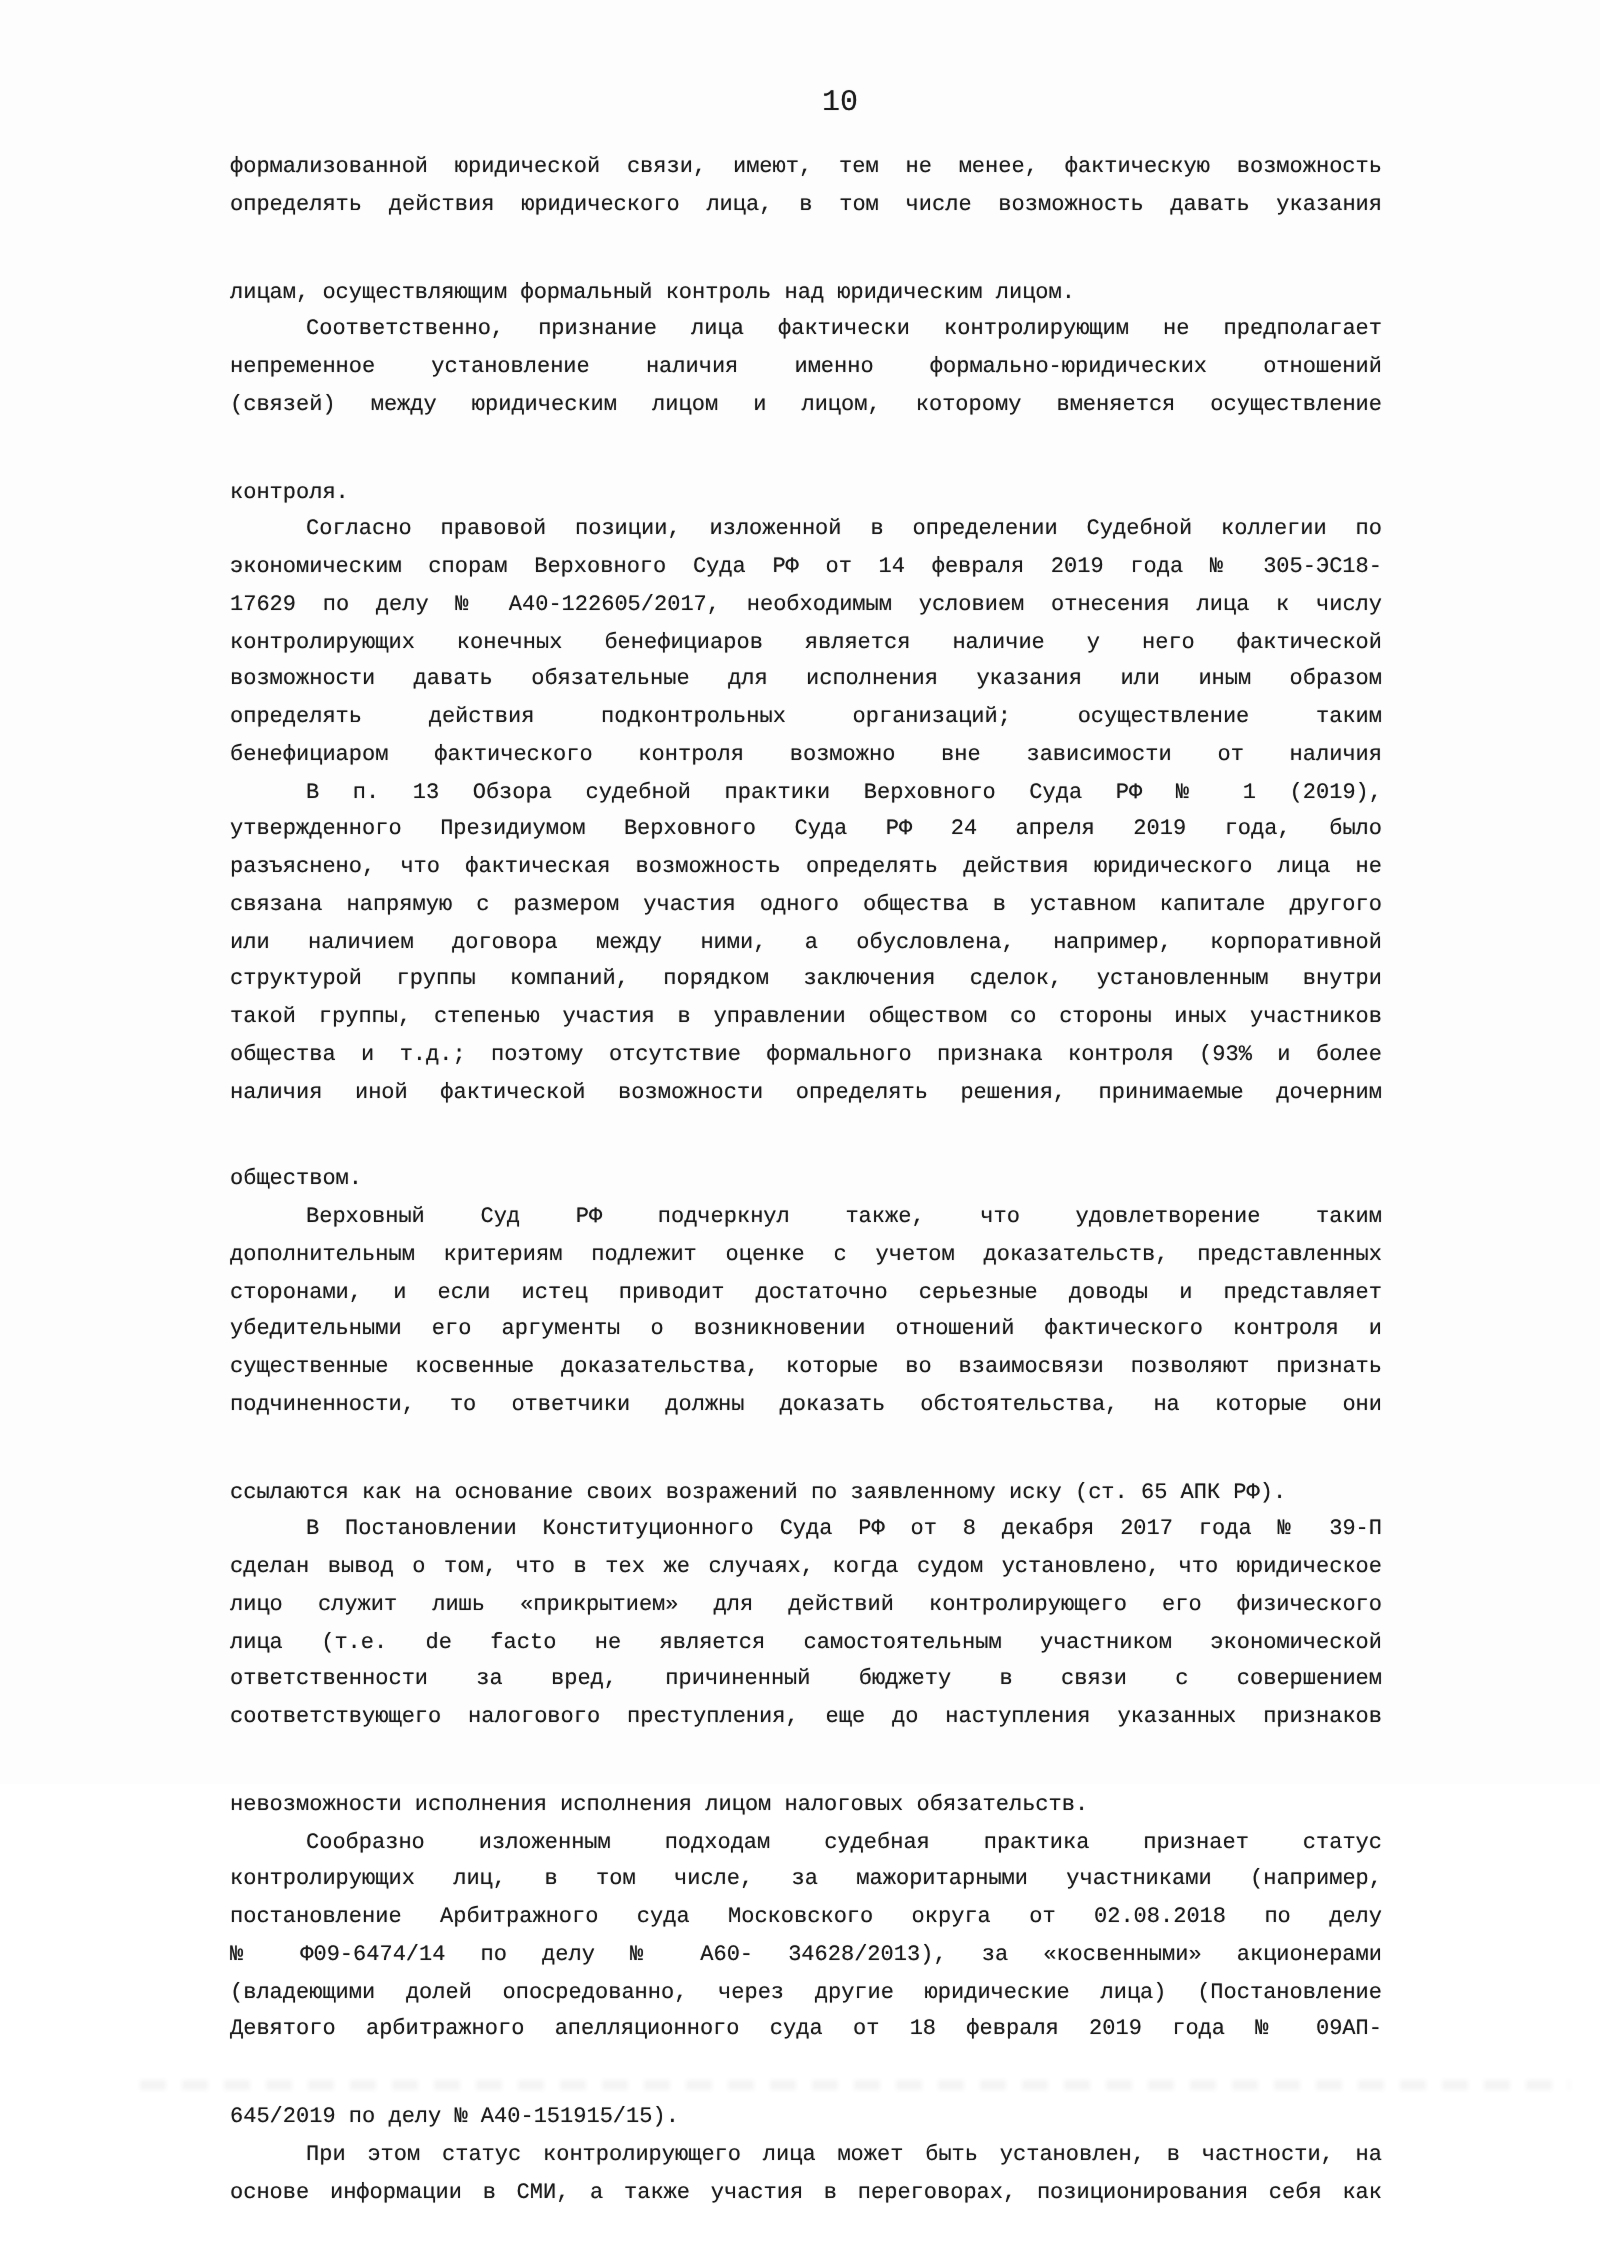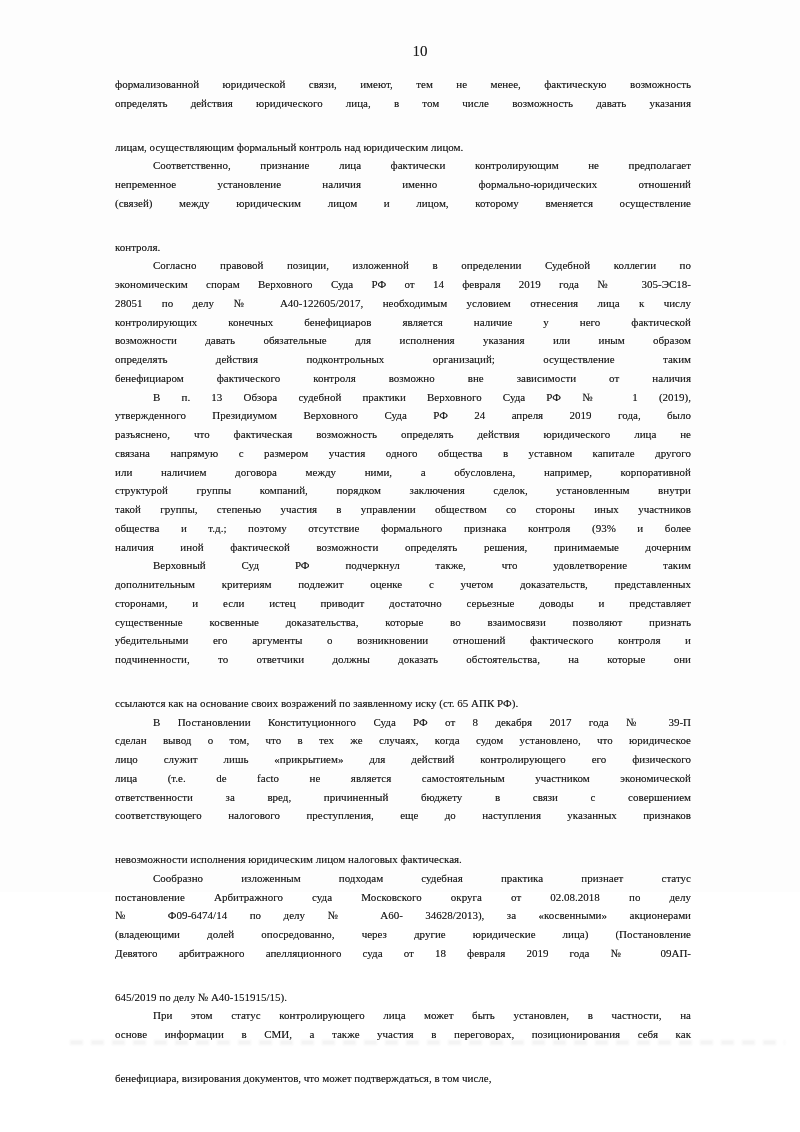--- a/index.html
+++ b/index.html
@@ -10,21 +10,21 @@
   body {
     width: 800px;
     height: 1132px;
     overflow: hidden;
   }
   .page {
     position: relative;
     width: 800px;
     height: 892px;
     background: #fdfdfd;
-    font-family: Liberation Serif, serif;
+    font-family: Liberation Mono, monospace;
     color: #1d1d1d;
   }
   .page-number {
     position: absolute;
     top: 43px;
     left: 40px;
     right: 0;
     text-align: center;
     font-size: 15px;
     text-shadow: 0 0 0.5px rgba(20,20,20,0.55);
@@ -81,57 +81,59 @@
       </div>
       <div class="para indent">
         <div class="line">Соответственно, признание лица фактически контролирующим не предполагает</div>
         <div class="line">непременное установление наличия именно формально-юридических отношений</div>
         <div class="line">(связей) между юридическим лицом и лицом, которому вменяется осуществление</div>
         <div class="line last">контроля.</div>
       </div>
       <div class="para indent">
         <div class="line">Согласно правовой позиции, изложенной в определении Судебной коллегии по</div>
         <div class="line">экономическим спорам Верховного Суда РФ от 14 февраля 2019 года № 305-ЭС18-</div>
-        <div class="line">28051 по делу № А40-122605/2017, необходимым условием отнесения лица к числу</div>
+        <div class="line">17629 по делу № А40-122605/2017, необходимым условием отнесения лица к числу</div>
         <div class="line">контролирующих конечных бенефициаров является наличие у него фактической</div>
         <div class="line">возможности давать обязательные для исполнения указания или иным образом</div>
         <div class="line">определять действия подконтрольных организаций; осуществление таким</div>
         <div class="line">бенефициаром фактического контроля возможно вне зависимости от наличия</div>
       </div>
       <div class="para indent">
         <div class="line">В п. 13 Обзора судебной практики Верховного Суда РФ № 1 (2019),</div>
         <div class="line">утвержденного Президиумом Верховного Суда РФ 24 апреля 2019 года, было</div>
         <div class="line">разъяснено, что фактическая возможность определять действия юридического лица не</div>
         <div class="line">связана напрямую с размером участия одного общества в уставном капитале другого</div>
         <div class="line">или наличием договора между ними, а обусловлена, например, корпоративной</div>
         <div class="line">структурой группы компаний, порядком заключения сделок, установленным внутри</div>
         <div class="line">такой группы, степенью участия в управлении обществом со стороны иных участников</div>
         <div class="line">общества и т.д.; поэтому отсутствие формального признака контроля (93% и более</div>
         <div class="line">наличия иной фактической возможности определять решения, принимаемые дочерним</div>
+        <div class="line last">обществом.</div>
       </div>
       <div class="para indent">
         <div class="line">Верховный Суд РФ подчеркнул также, что удовлетворение таким</div>
         <div class="line">дополнительным критериям подлежит оценке с учетом доказательств, представленных</div>
         <div class="line">сторонами, и если истец приводит достаточно серьезные доводы и представляет</div>
+        <div class="line">убедительными его аргументы о возникновении отношений фактического контроля и</div>
         <div class="line">существенные косвенные доказательства, которые во взаимосвязи позволяют признать</div>
-        <div class="line">убедительными его аргументы о возникновении отношений фактического контроля и</div>
         <div class="line">подчиненности, то ответчики должны доказать обстоятельства, на которые они</div>
         <div class="line last">ссылаются как на основание своих возражений по заявленному иску (ст. 65 АПК РФ).</div>
       </div>
       <div class="para indent">
         <div class="line">В Постановлении Конституционного Суда РФ от 8 декабря 2017 года № 39-П</div>
         <div class="line">сделан вывод о том, что в тех же случаях, когда судом установлено, что юридическое</div>
         <div class="line">лицо служит лишь «прикрытием» для действий  контролирующего его физического</div>
         <div class="line">лица (т.е. de facto не является самостоятельным участником экономической</div>
         <div class="line">ответственности за вред, причиненный бюджету в связи с совершением</div>
         <div class="line">соответствующего налогового преступления, еще до наступления указанных признаков</div>
-        <div class="line last">невозможности исполнения юридическим лицом налоговых фактическая.</div>
+        <div class="line last">невозможности исполнения исполнения лицом налоговых обязательств.</div>
       </div>
       <div class="para indent">
         <div class="line">Сообразно изложенным подходам судебная практика признает статус</div>
+        <div class="line">контролирующих лиц, в том числе, за мажоритарными участниками (например,</div>
         <div class="line">постановление Арбитражного суда Московского округа от 02.08.2018 по делу</div>
         <div class="line">№ Ф09-6474/14 по делу № А60- 34628/2013), за «косвенными» акционерами</div>
         <div class="line">(владеющими долей опосредованно, через другие юридические лица) (Постановление</div>
         <div class="line">Девятого арбитражного апелляционного суда от 18 февраля 2019 года № 09АП-</div>
         <div class="line last">645/2019 по делу № А40-151915/15).</div>
       </div>
       <div class="para indent">
         <div class="line">При этом статус контролирующего лица может быть установлен, в частности, на</div>
         <div class="line">основе информации в СМИ, а также участия в переговорах, позиционирования себя как</div>
         <div class="line last">бенефициара, визирования документов, что может подтверждаться, в том числе,</div>

